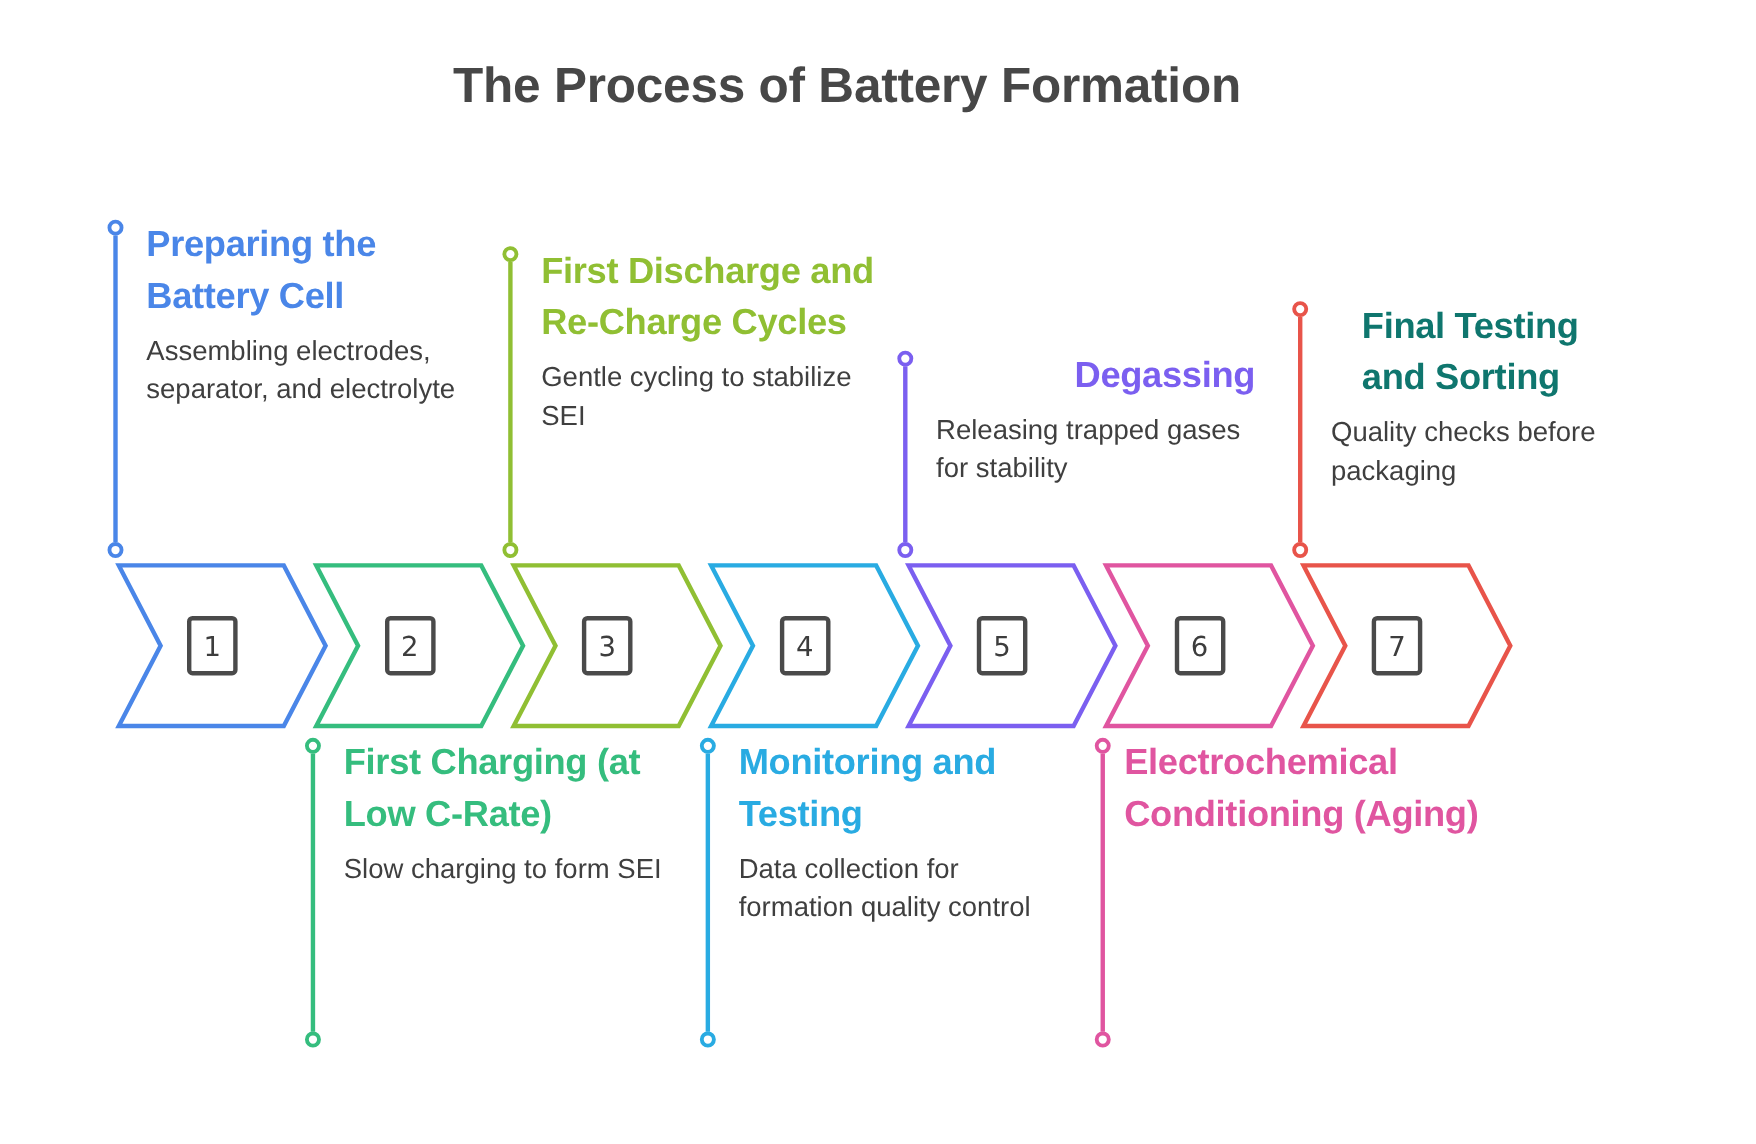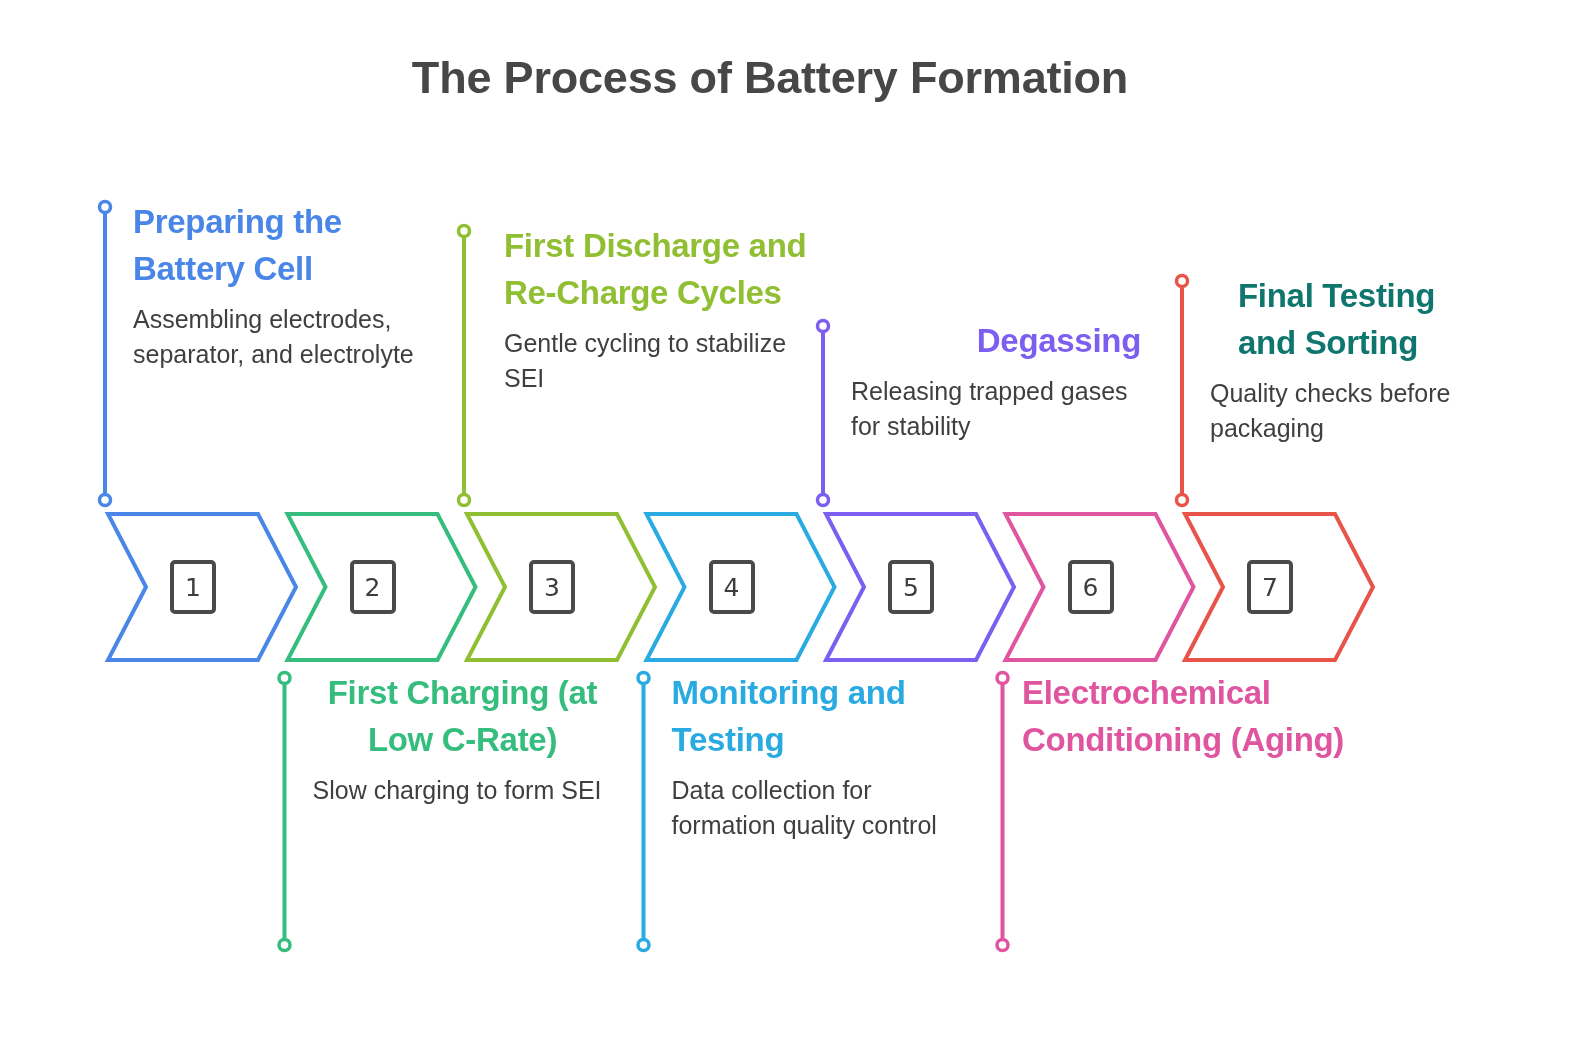--- a/index.html
+++ b/index.html
@@ -135,24 +135,24 @@
         <span>7</span>
       </div>
     </div>
 
   <div id="label-layer">
       <div class="label-block" style="left: 133px; top: 199px; width: 290px;">
         <div class="label-title" style="color: rgb(74, 134, 232);">Preparing the Battery Cell</div>
         <div class="label-desc" style="color: rgb(63, 63, 63);">Assembling electrodes, separator, and electrolyte</div>
       </div>
       <div class="label-block" style="left: 312.5px; top: 670px; width: 300px;">
-        <div class="label-title" style="color: rgb(53, 189, 126); text-align: center;">First Charging (at Low C-Rate)</div>
+        <div class="label-title" style="color: rgb(53, 189, 126);">First Charging (at Low C-Rate)</div>
         <div class="label-desc" style="color: rgb(63, 63, 63);">Slow charging to form SEI</div>
       </div>
-      <div class="label-block" style="left: 504px; top: 223px; width: 310px;">
+      <div class="label-block" style="left: 492px; top: 223px; width: 310px;">
         <div class="label-title" style="color: rgb(144, 191, 51);">First Discharge and Re-Charge Cycles</div>
         <div class="label-desc" style="color: rgb(63, 63, 63);">Gentle cycling to stabilize SEI</div>
       </div>
       <div class="label-block" style="left: 671.5px; top: 670px; width: 300px;">
         <div class="label-title" style="color: rgb(41, 171, 226);">Monitoring and Testing</div>
         <div class="label-desc" style="color: rgb(63, 63, 63);">Data collection for formation quality control</div>
       </div>
       <div class="label-block" style="left: 851px; top: 318px; width: 290px;">
         <div class="label-title" style="color: rgb(123, 95, 240); text-align: right;">Degassing</div>
         <div class="label-desc" style="color: rgb(63, 63, 63);">Releasing trapped gases for stability</div>

